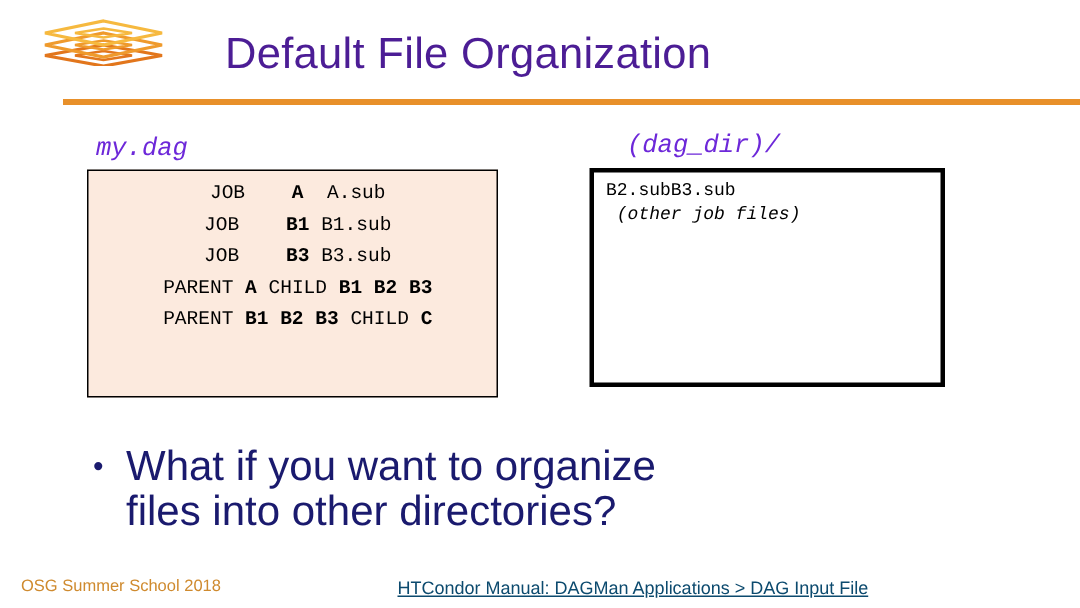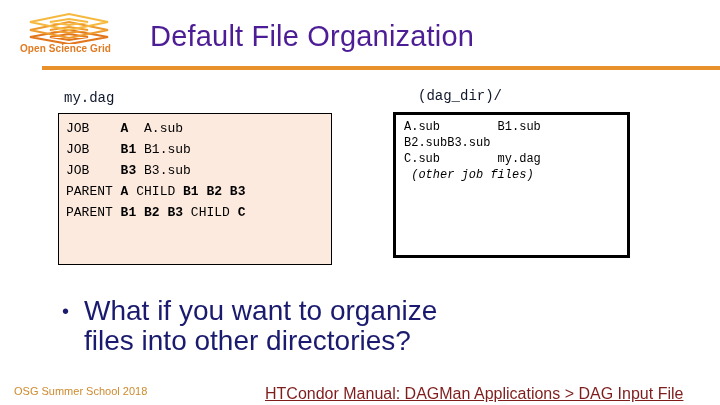--- a/index.html
+++ b/index.html
@@ -70,38 +70,40 @@
     top: 66px;
     width: 678px;
     height: 4px;
     background: #e8902a;
   }
 
   
   .panel-label {
     position: absolute;
     font-family: "Liberation Mono", monospace;
-    font-size: 14px;
-    color: #0f172a;
+    font-size: 17px;
+    color: #6d28d9;
     white-space: pre;
+    font-style: italic;
   }
 
   #dag-label { left: 64px; top: 90px; }
   #dir-label { left: 379px; top: 88px; margin-left: 39px; }
 
   #dag-box {
     position: absolute;
     left: 58px;
     top: 113px;
     width: 274px;
     height: 152px;
     background: #fceade;
     border: 1px solid #000000;
     box-sizing: border-box;
     padding: 4px 0 0 7px;
+    text-align: center;
   }
   #dag-box .line {
     font-family: "Liberation Mono", monospace;
     font-size: 13px;
     line-height: 21px;
     color: #000000;
     white-space: pre;
   }
   #dag-box .line b { font-weight: bold; }
 
@@ -161,22 +163,22 @@
     font-size: 11px;
     color: #cf8a2e;
     white-space: nowrap;
     text-align: right;
   }
   #footer-link {
     position: absolute;
     left: 265px;
     top: 385px;
     font-family: "Liberation Sans", sans-serif;
-    font-size: 16px;
-    color: #7f1d1d;
+    font-size: 12px;
+    color: #0c4a6e;
     white-space: nowrap;
     cursor: pointer;
   }
 </style>
 </head>
 <body>
 
 <div id="header">
 
   <div id="logo-block">
@@ -184,41 +186,38 @@
 
       <polygon points="45,20 84,27 45,34 6,27" fill="none" stroke="#e2761c" stroke-width="2.2"></polygon>
       <polygon points="45,24 64,27 45,30 26,27" fill="none" stroke="#e2761c" stroke-width="1.8"></polygon>
 
       <polygon points="45,12 84,20 45,28 6,20" fill="none" stroke="#ef9a2c" stroke-width="2.2"></polygon>
       <polygon points="45,17 64,20 45,23 26,20" fill="none" stroke="#ef9a2c" stroke-width="1.8"></polygon>
 
       <polygon points="45,4 84,12 45,20 6,12" fill="none" stroke="#f6b93f" stroke-width="2.2"></polygon>
       <polygon points="45,9 64,12 45,15 26,12" fill="none" stroke="#f6b93f" stroke-width="1.8"></polygon>
     </svg>
-    <div id="logo-wordmark">Open Science Grid</div>
   </div>
 
   <div id="page-title">Default File Organization</div>
   <div id="header-rule"></div>
 </div>
 
 <div class="panel-label" id="dag-label">my.dag</div>
 <div id="dag-box">
     <div class="line"><span>JOB    </span><b>A</b><span>  </span><span>A.sub</span></div>
     <div class="line"><span>JOB    </span><b>B1</b><span> </span><span>B1.sub</span></div>
     <div class="line"><span>JOB    </span><b>B3</b><span> </span><span>B3.sub</span></div>
     <div class="line"><span>PARENT </span><b>A</b><span> </span><span>CHILD </span><b>B1 B2 B3</b></div>
     <div class="line"><span>PARENT </span><b>B1 B2 B3</b><span> </span><span>CHILD </span><b>C</b></div>
   </div>
 
 <div class="panel-label" id="dir-label">(dag_dir)/</div>
 <div id="dir-box">
-    <div class="line">A.sub        B1.sub</div>
     <div class="line">B2.subB3.sub</div>
-    <div class="line">C.sub        my.dag</div>
     <div class="line italic"> (other job files)</div>
   </div>
 
 <div id="bullet-block">
   <div id="bullet-row">
     <span id="bullet-dot">•</span>
     <span id="bullet-text">What if you want to organize files into other directories?</span>
   </div>
 </div>
 

